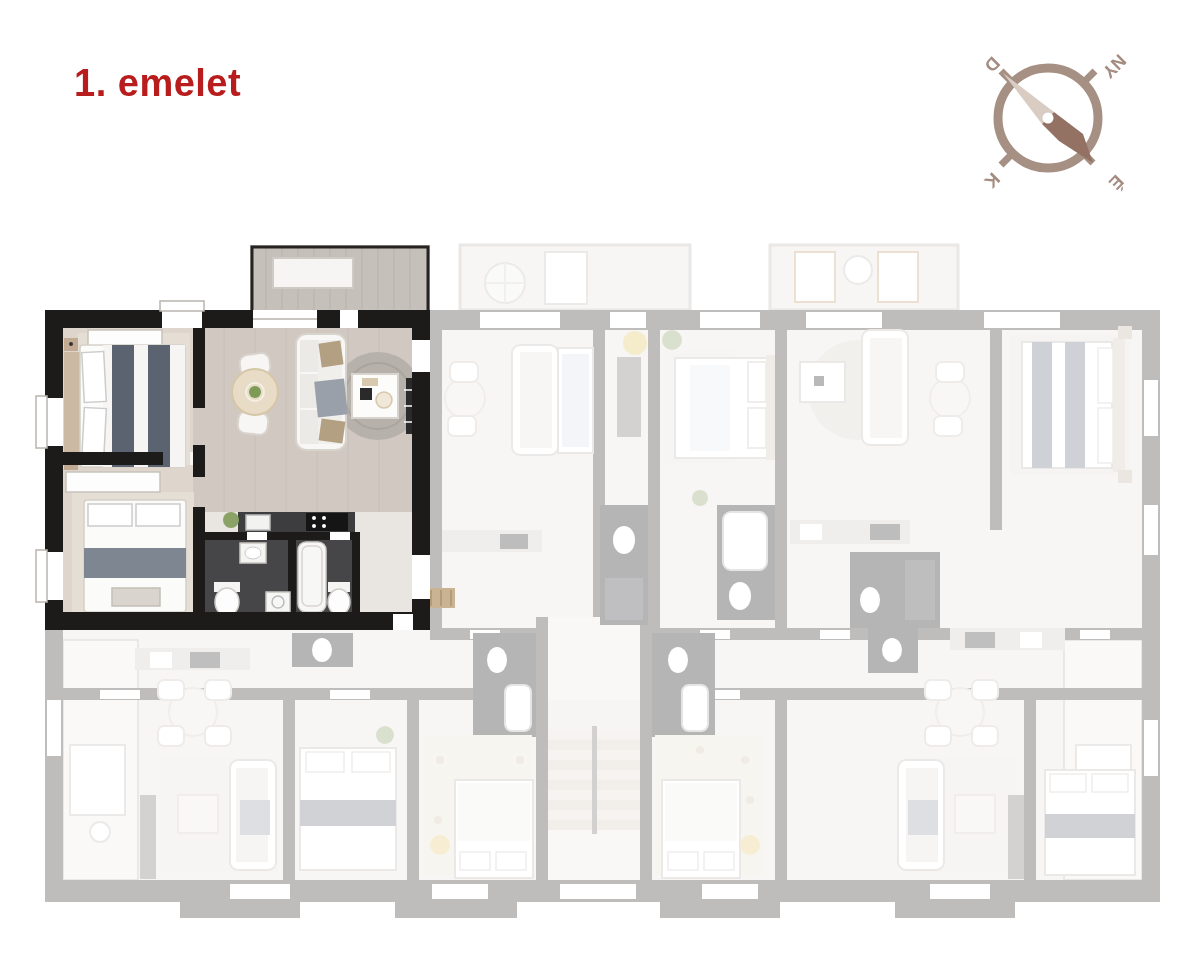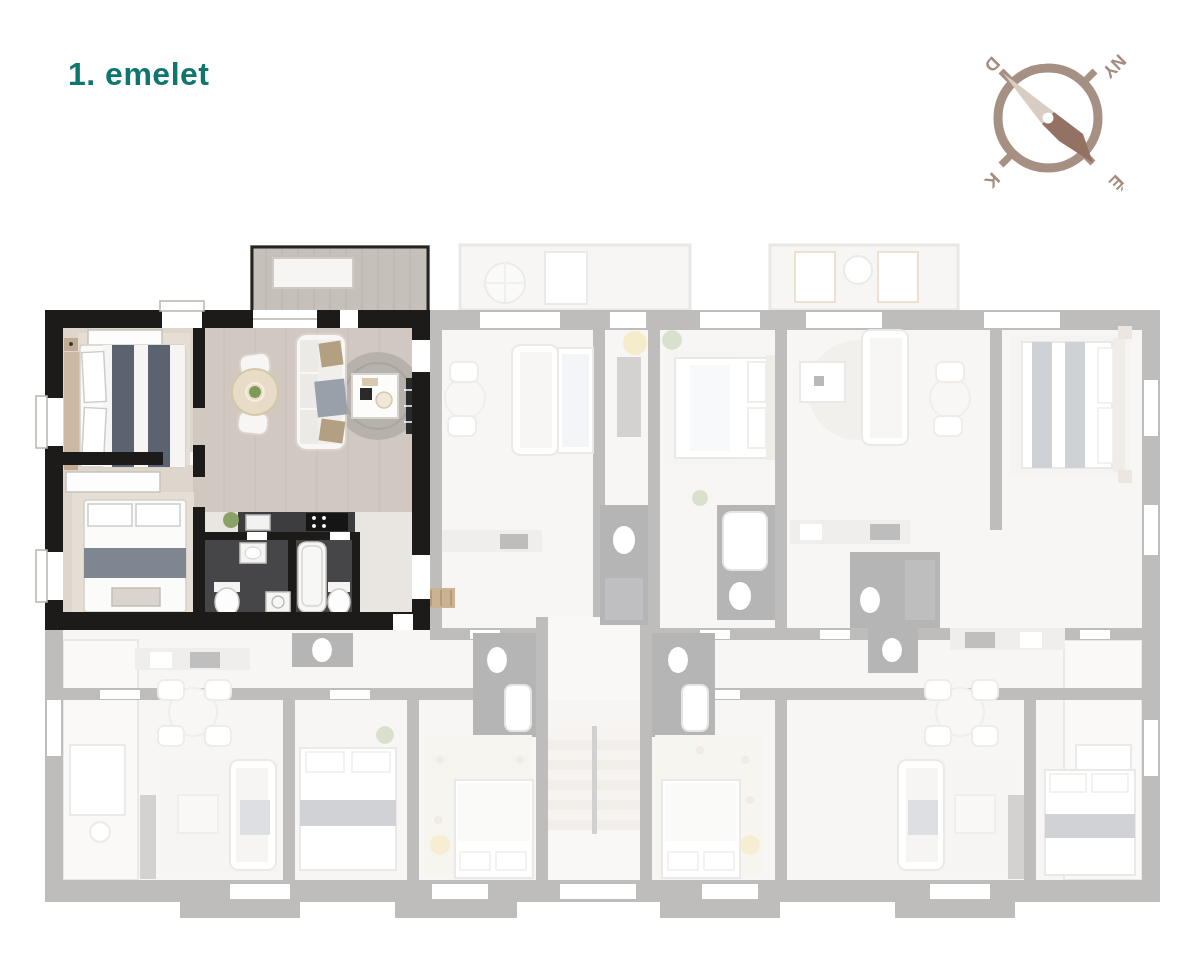--- a/index.html
+++ b/index.html
@@ -1,19 +1,19 @@
 <!DOCTYPE html>
 <html><head>
 <meta charset="utf-8">
 <style>
   html,body{margin:0;padding:0;background:#ffffff;}
   body{width:1200px;height:979px;position:relative;overflow:hidden;
        font-family:"Liberation Sans",sans-serif;}
-  .page-title{position:absolute;left:64px;top:52px;margin:4px;
-       font-size:32px;font-weight:bold;letter-spacing:.5px;color:#0f766e;}
+  .page-title{position:absolute;left:64px;top:52px;margin:10px;
+       font-size:38px;font-weight:bold;letter-spacing:.5px;color:#b91c1c;}
   svg{position:absolute;left:0;top:0;}
   #compass-svg{left:960px;top:20px;}
   .compass-label{font-family:"Liberation Sans",sans-serif;font-size:18px;
        font-weight:bold;fill:#a48c80;}
 </style>
 </head>
 <body>
 
 <h1 class="page-title">1. emelet</h1>
 

